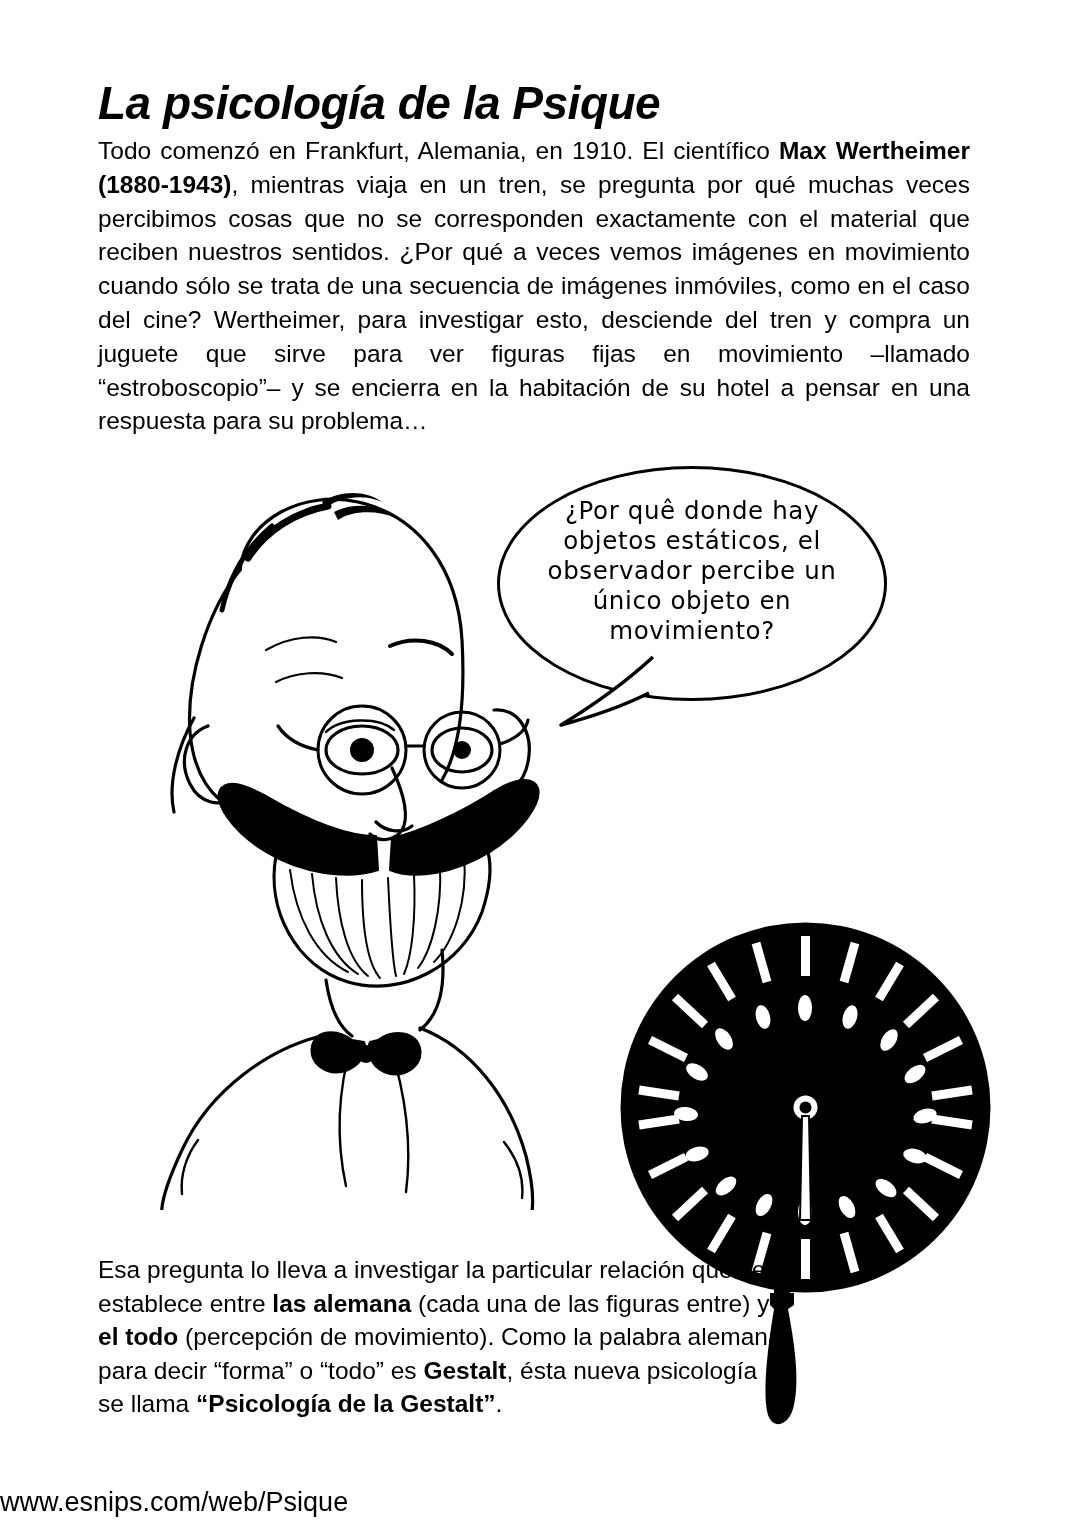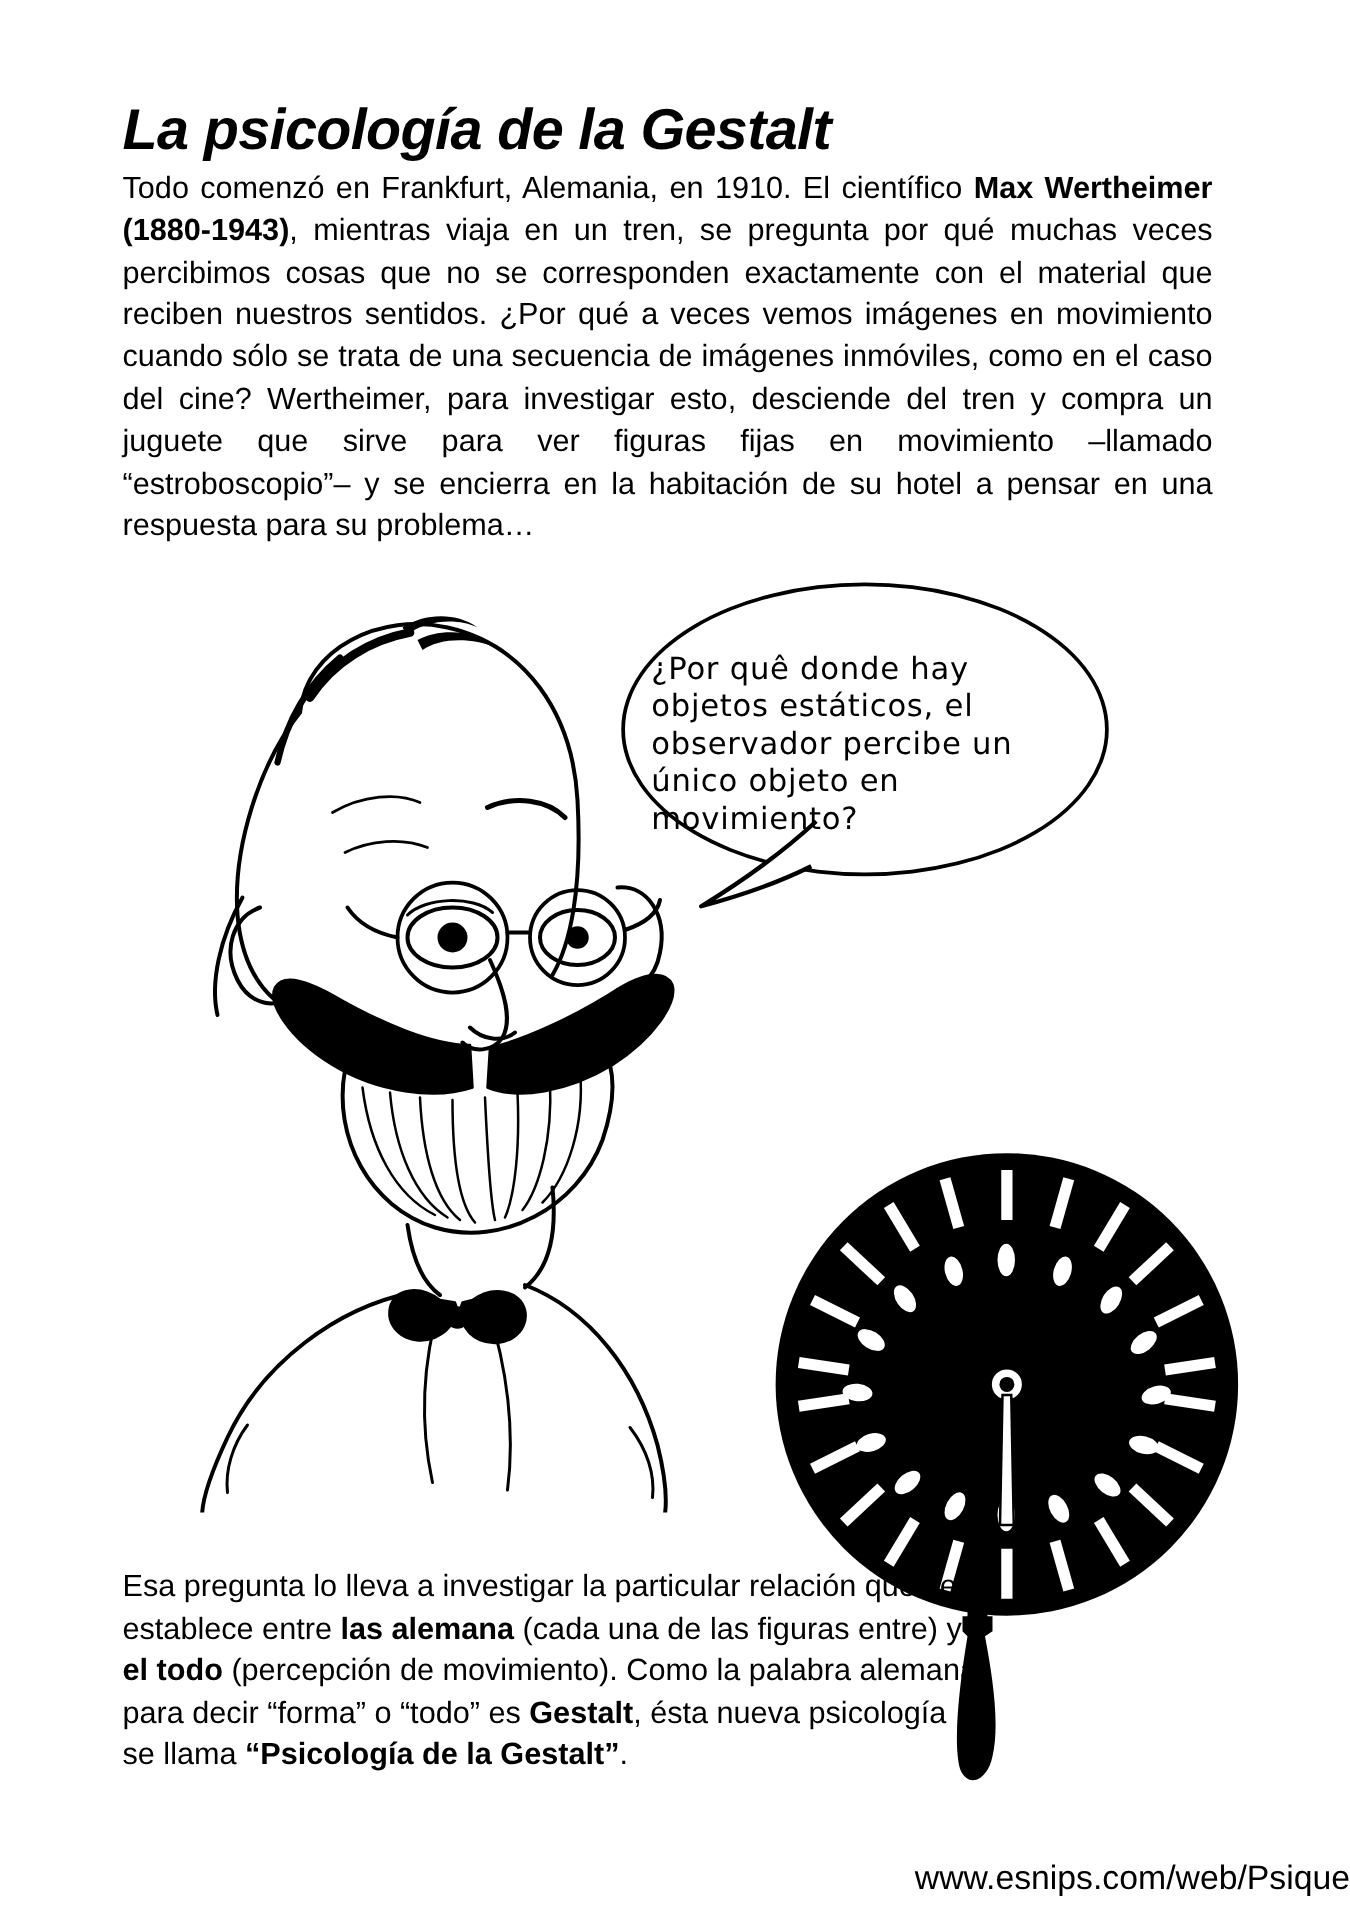--- a/index.html
+++ b/index.html
@@ -75,26 +75,25 @@
     left: 60px;
     top: 185px;
     width: 110px;
     height: 80px;
   }
   .bubble-text {
     position: absolute;
     left: 24px;
     top: 30px;
     width: 342px;
-    text-align: left;
+    text-align: center;
     font-family: "DejaVu Sans", sans-serif;
     font-size: 24.5px;
     line-height: 1.22;
     letter-spacing: 0.6px;
-    margin-top: 24px;
   }
 
   
   .portrait {
     position: absolute;
     left: 90px;
     top: 20px;
     width: 470px;
     height: 760px;
   }
@@ -134,30 +133,30 @@
     width: 1080px;
     text-align: center;
     font-size: 24px;
     font-weight: bold;
   }
   .url {
     position: absolute;
     left: 0;
     top: 1487px;
     width: 1080px;
-    text-align: right;
+    text-align: left;
     font-size: 27px;
   }
 </style>
 </head>
 <body>
 
 <div class="page">
 
-  <h1 class="title">La psicología de la Gestalt</h1>
+  <h1 class="title">La psicología de la Psique</h1>
 
   <div class="intro">
     <span>Todo comenzó en Frankfurt, Alemania, en 1910. El científico </span><b>Max</b><span> </span><b>Wertheimer (1880-1943)</b><span>, mientras viaja en un tren, se pregunta por qué muchas veces percibimos cosas que no se corresponden exactamente con el material que reciben nuestros sentidos. ¿Por qué a veces vemos imágenes en movimiento cuando sólo se trata de una secuencia de imágenes inmóviles, como en el caso del cine? Wertheimer, para investigar esto, desciende del tren y compra un juguete que sirve para ver figuras fijas en movimiento –llamado “estroboscopio”– y se encierra en la habitación de su hotel a pensar en una respuesta para su problema…</span>
   </div>
 
   <div class="art">
 
     <svg class="portrait" viewBox="0 0 470 760" aria-hidden="true">
       <g fill="none" stroke="#000" stroke-width="3.2" stroke-linecap="round" stroke-linejoin="round">
 

